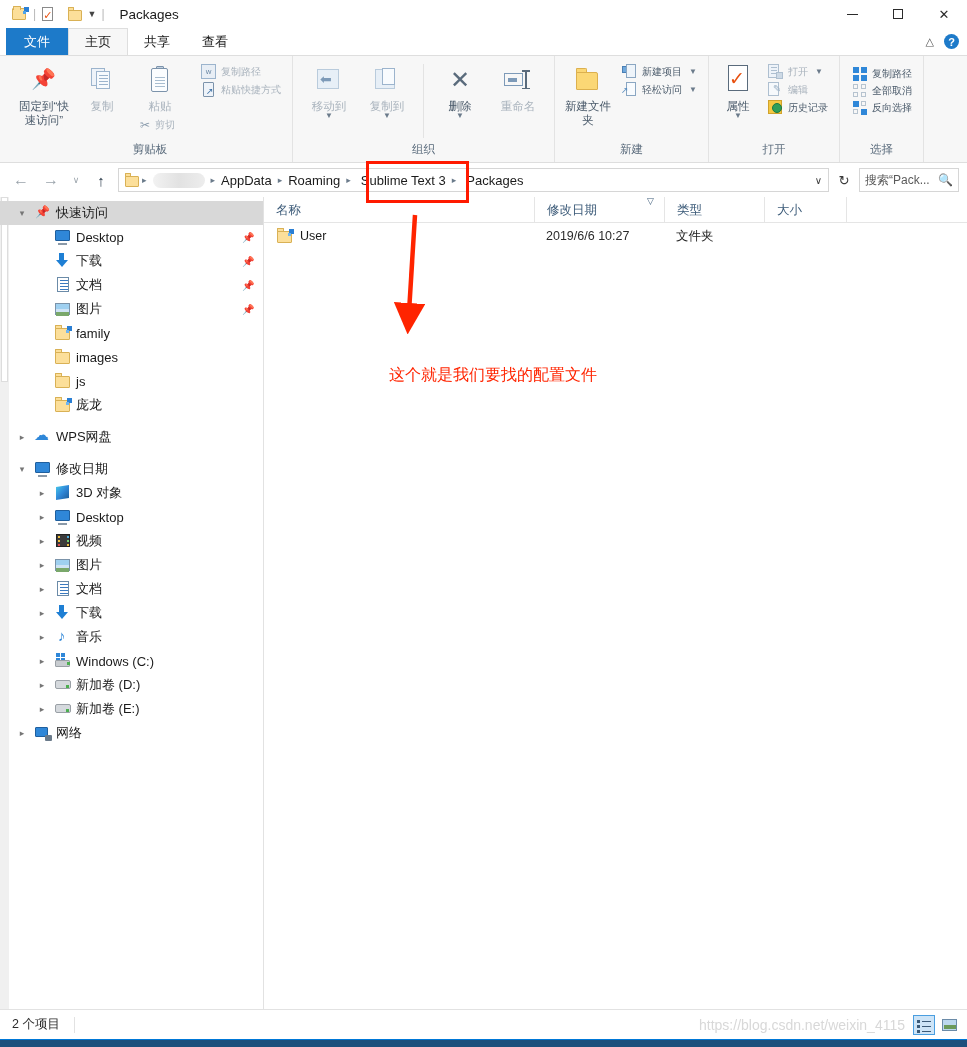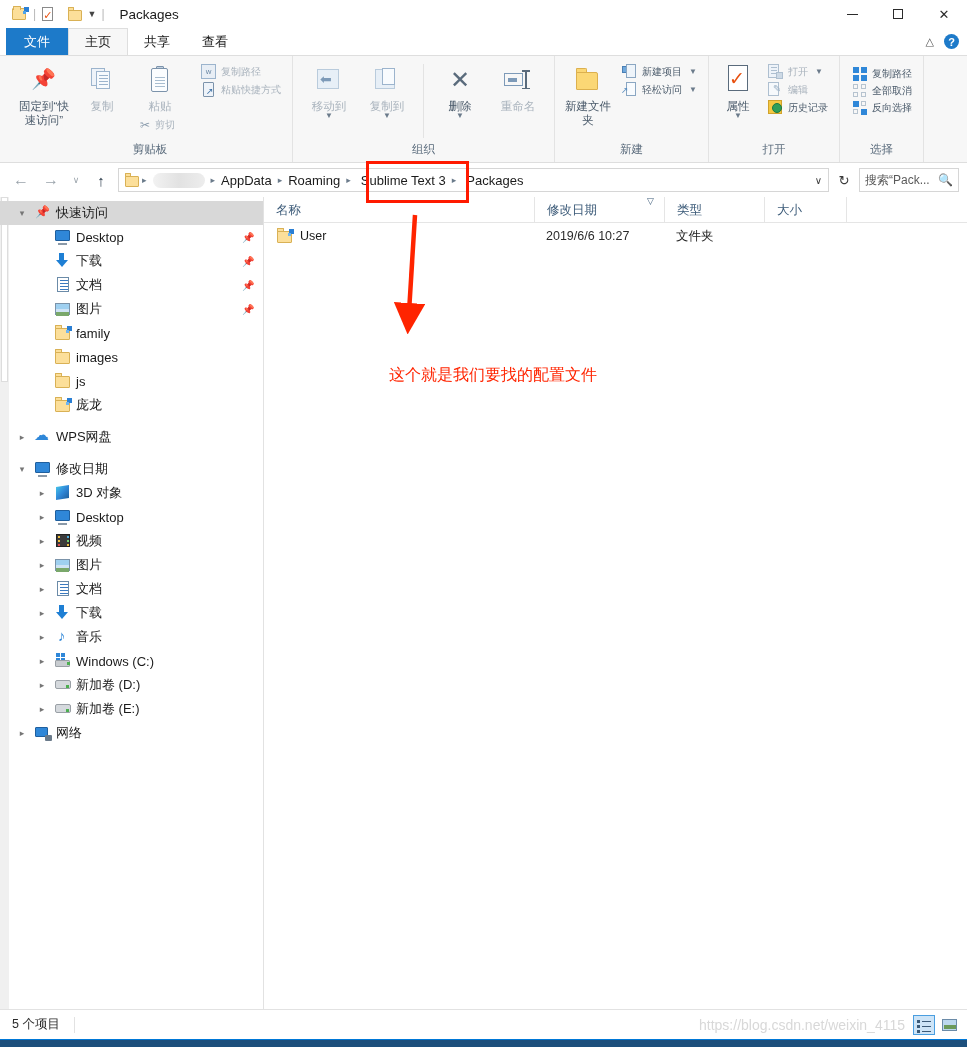--- a/index.html
+++ b/index.html
@@ -863,21 +863,21 @@
           </marker>
         </defs>
         <line x1="151" y1="18" x2="145" y2="115" stroke="#ff2400" stroke-width="4.5" marker-end="url(#ah)"></line>
       </svg>
     </div>
   </div>
 
   <div class="redbox" style="left:366px; top:161px; width:103px; height:42px;"></div>
 
   <div class="statusbar">
-    <span>5 个项目</span>
+    <span>2 个项目</span>
     <span class="status-sep"></span>
     <span class="watermark">https://blog.csdn.net/weixin_4115</span>
     <div class="viewbtns">
       <div class="viewbtn vb-details active">
         <i></i>
           <i></i>
           <i></i>
           <i></i>
           <i></i>
           <i></i>

